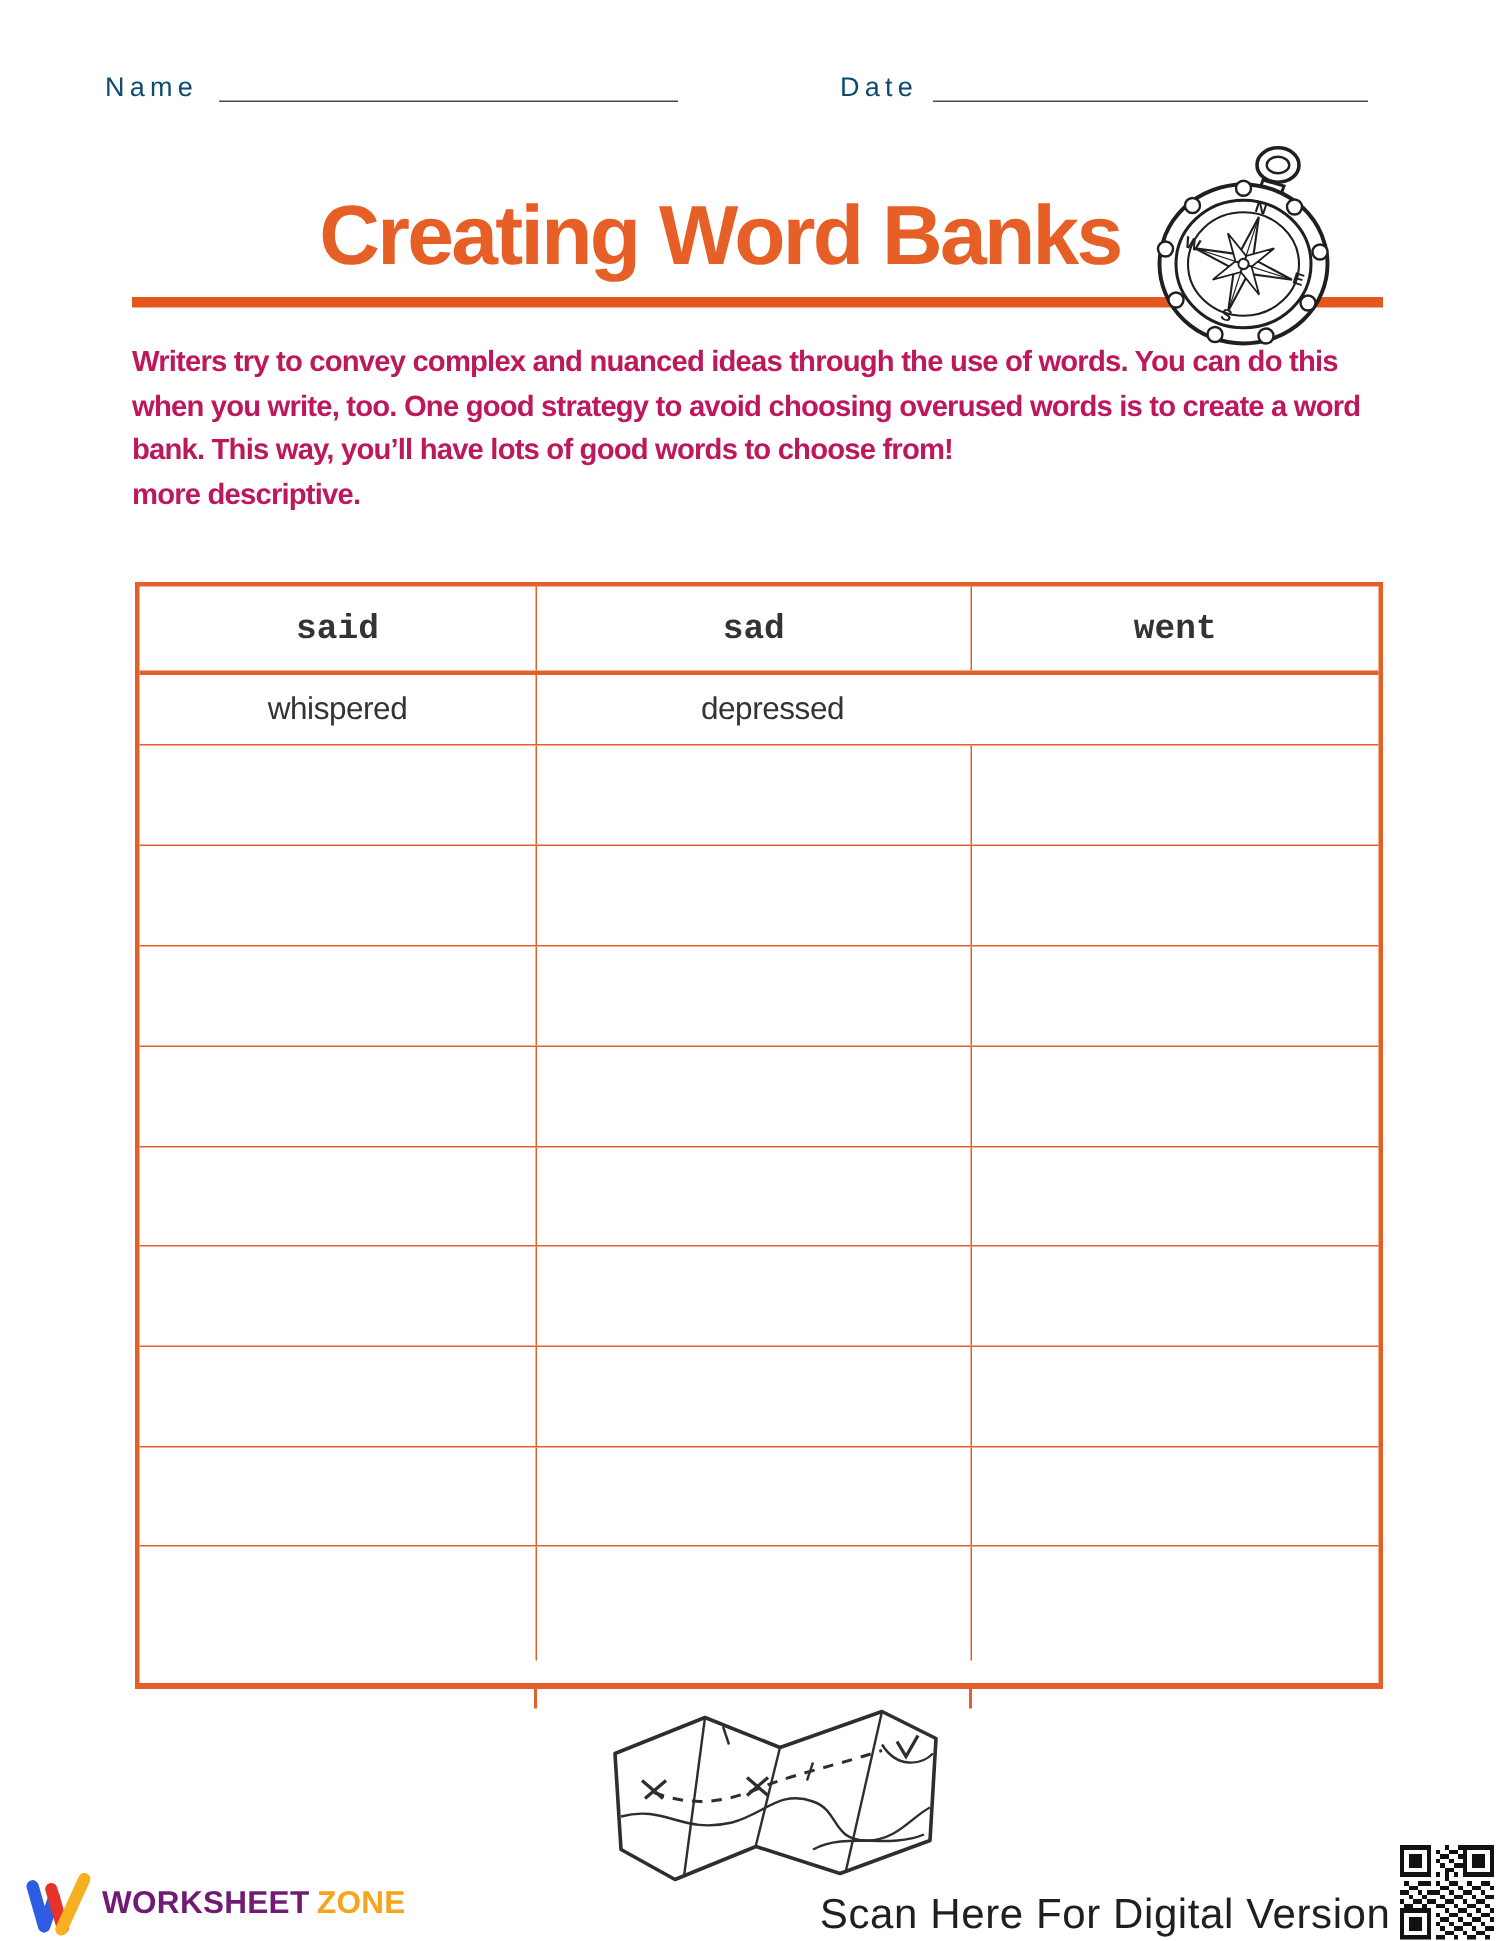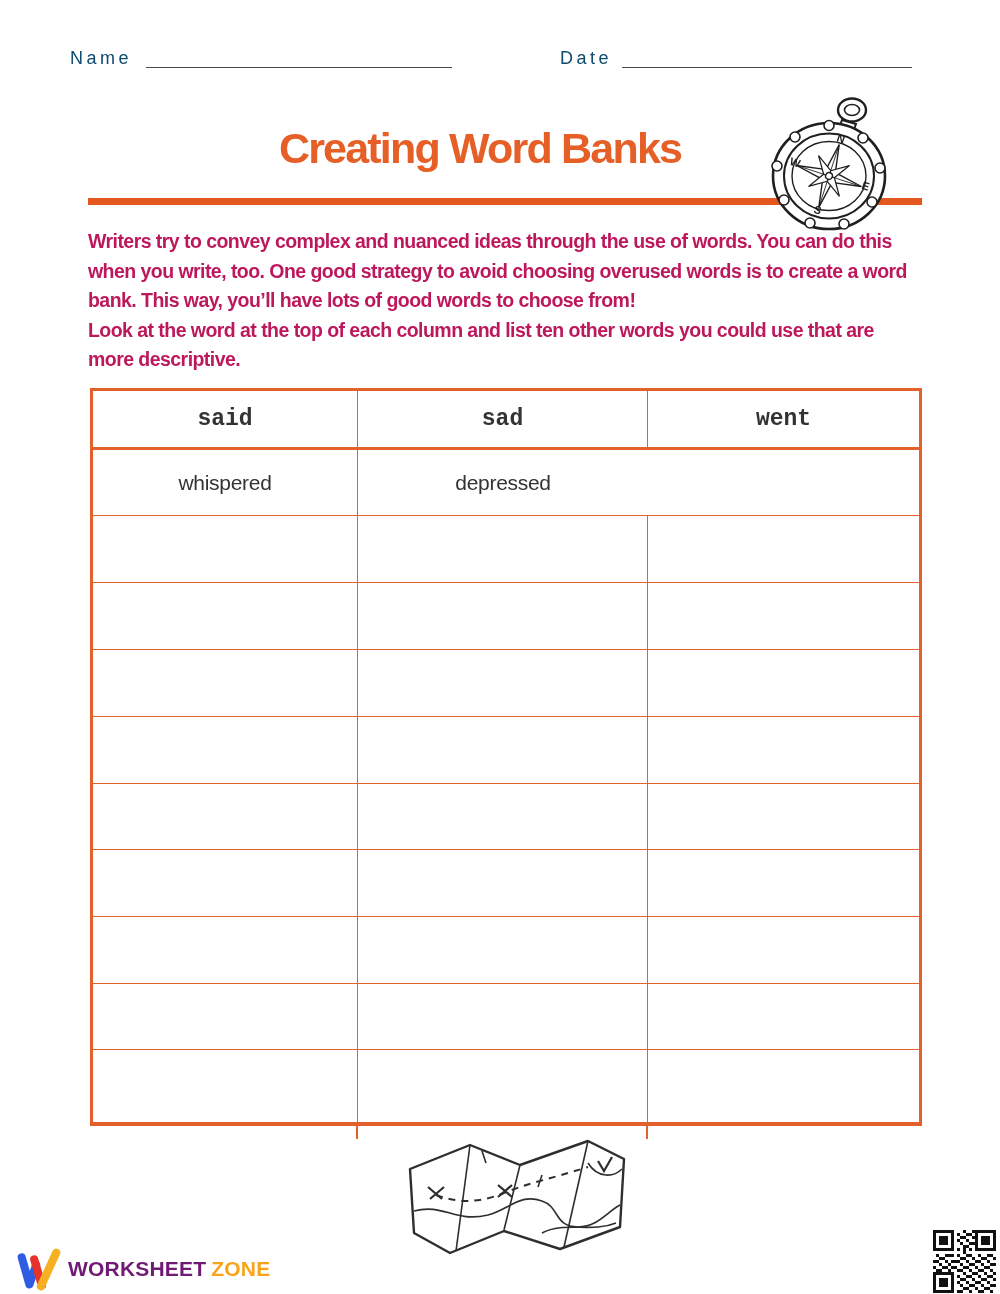--- a/index.html
+++ b/index.html
@@ -17,21 +17,21 @@
   }
   .name-label { left:70px; top:2px; }
   .date-label { left:560px; top:2px; }
   .blank-line { position:absolute; top:21px; border-bottom:1.6px solid #4a4a4a; }
   .name-line { left:146px; width:306px; }
   .date-line { left:622px; width:290px; }
 
   
   .title {
     position:absolute; left:160px; top:124px; width:640px; text-align:center;
-    font-size:43px; font-weight:bold; letter-spacing:-1.8px; color:#E55F27;
+    font-size:56px; font-weight:bold; letter-spacing:-1.8px; color:#E55F27;
     white-space:nowrap;
   }
   .title-rule {
     position:absolute; left:88px; top:198px; width:834px; height:7px;
     background:#E4571F;
   }
   .compass { position:absolute; left:768px; top:94px; width:122px; height:138px; }
 
   
   .instructions {
@@ -40,21 +40,21 @@
     color:#be185d; line-height:29.5px; white-space:nowrap;
   }
 
   
   .wb-table {
     position:absolute; left:90px; top:388px; width:832px; height:738px;
     border:3px solid #E4602A; border-bottom-width:4px; background:#fff;
   }
   .wb-row { display:grid; grid-template-columns:265px 290px 1fr; }
   .wb-row.header { height:59px; border-bottom:3px solid #E4602A; }
-  .wb-row.example { height:66px; border-bottom:1.5px solid #E4602A; }
+  .wb-row.example { height:47px; border-bottom:1.5px solid #E4602A;gap:12px; }
   .wb-cell {
     display:flex; align-items:center; justify-content:center;
     border-right:1.5px solid #E4602A;
   }
   .wb-cell:last-child { border-right:none; }
   .wb-row.header .wb-cell { font-weight:bold; font-size:23px; color:#333333;font-family:Liberation Mono, monospace; }
   .wb-row.example .wb-cell { font-size:21px; color:#333333; letter-spacing:-0.3px; }
   .divider-overshoot {
     position:absolute; top:1126px; width:2px; height:13px; background:#E4602A;
   }
@@ -133,21 +133,20 @@
       <text x="22" y="72" transform="rotate(18 26 68)">W</text>
       <text x="46" y="120" transform="rotate(18 50 116)">S</text>
       <text x="94" y="96" transform="rotate(18 98 92)">E</text>
     </g>
   </svg>
 
   <div class="instructions">
     <div>Writers try to convey complex and nuanced ideas through the use of words. You can do this</div>
     <div>when you write, too. One good strategy to avoid choosing overused words is to create a word</div>
     <div>bank. This way, you’ll have lots of good words to choose from!</div>
-    <div>Look at the word at the top of each column and list ten other words you could use that are</div>
     <div>more descriptive.</div>
   </div>
 
   <div class="wb-table">
     <div class="wb-row header">
       <div class="wb-cell">said</div>
       <div class="wb-cell">sad</div>
       <div class="wb-cell">went</div>
     </div>
     <div class="wb-row example">
@@ -235,20 +234,21 @@
         <path d="M6,12 L14,40 L21,20" stroke="#2E5DE4"></path>
         <path d="M19,14 L27,41" stroke="#E63329"></path>
         <path d="M26,42 L42,7" stroke="#F6B021"></path>
       </g>
     </svg>
     <span class="logo-text">
       <span class="logo-worksheet">WORKSHEET</span><span class="logo-zone">ZONE</span>
     </span>
   </div>
 
+  <div class="scan-text">Scan Here For Digital Version</div>
   <svg class="qr" id="qr-svg" viewBox="0 0 21 21" shape-rendering="crispEdges">
       <rect x="0" y="0" width="1" height="1" fill="#111"></rect>
       <rect x="1" y="0" width="1" height="1" fill="#111"></rect>
       <rect x="2" y="0" width="1" height="1" fill="#111"></rect>
       <rect x="3" y="0" width="1" height="1" fill="#111"></rect>
       <rect x="4" y="0" width="1" height="1" fill="#111"></rect>
       <rect x="5" y="0" width="1" height="1" fill="#111"></rect>
       <rect x="6" y="0" width="1" height="1" fill="#111"></rect>
       <rect x="10" y="0" width="1" height="1" fill="#111"></rect>
       <rect x="13" y="0" width="1" height="1" fill="#111"></rect>

